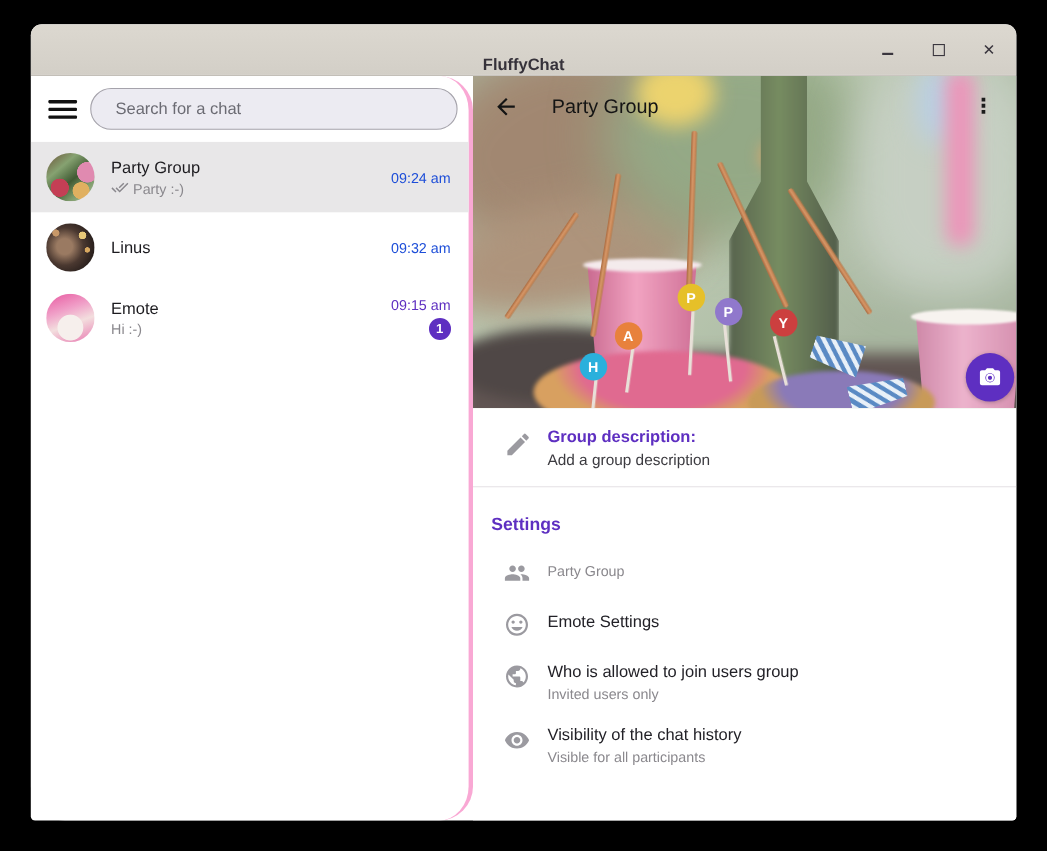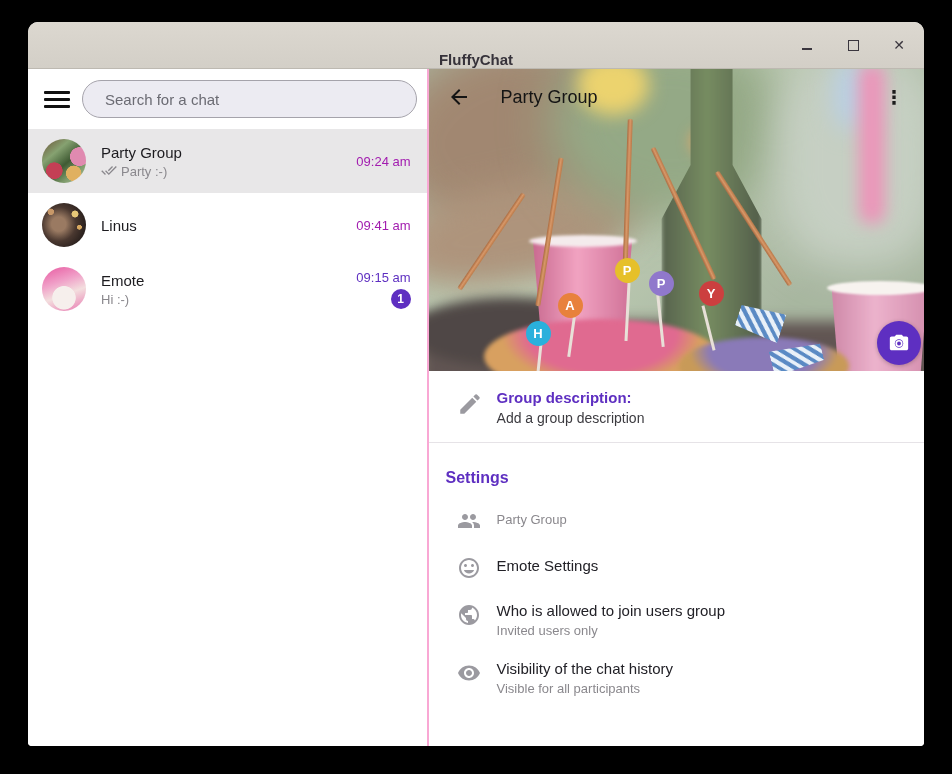--- a/index.html
+++ b/index.html
@@ -11,21 +11,21 @@
   .titlebar{position:relative;height:46px;background:linear-gradient(#dcd8d0,#d3cfc7);
             border-bottom:1px solid #bdb9b1;display:flex;align-items:flex-end;justify-content:center;}
   .titlebar .title{font-size:15px;font-weight:bold;color:#36323a;}
   .win-controls{position:absolute;right:14px;top:0;height:100%;display:flex;align-items:center;gap:24px;}
   .wc{width:22px;height:22px;display:flex;align-items:center;justify-content:center;cursor:default;}
   .wc .bar{width:10px;height:2px;background:#3a363e;margin-top:8px;}
   .wc .box{width:9px;height:9px;border:1.5px solid #3a363e;}
   .wc .x{font-size:14px;font-weight:bold;color:#3a363e;line-height:1;}
   
   .app-body{display:flex;height:677px;}
-  .left-panel{width:399px;border-right:2px solid #f9a8d4;background:#fff;display:flex;flex-direction:column;}
+  .left-panel{width:399px;border-right:4px solid #f9a8d4;background:#fff;display:flex;flex-direction:column;border-radius:31px;}
   .right-panel{width:496px;background:#fff;position:relative;overflow:hidden;}
   
   .left-toolbar{height:60px;display:flex;align-items:center;padding:0 10px 0 16px;box-sizing:border-box;gap:12px;}
   .hamburger{width:26px;height:26px;display:flex;flex-direction:column;justify-content:center;gap:4px;cursor:pointer;}
   .hamburger div{height:3px;background:#111;border-radius:1px;}
   .search-pill{flex:1;height:38px;border-radius:19px;background:#ecebf2;border:1px solid #a5a3ab;
                display:flex;align-items:center;box-sizing:border-box;}
   .search-pill input{border:none;outline:none;background:transparent;width:100%;padding:0 22px;
                      font-size:15px;color:#444;font-family:inherit;}
   .search-pill input::placeholder{color:#6b6b73;opacity:1;}
@@ -43,21 +43,21 @@
       radial-gradient(circle at 85% 55%,#d8a860 0 5%,transparent 6%),
       radial-gradient(circle at 20% 20%,#c89868 0 6%,transparent 7%),
       radial-gradient(circle at 38% 48%,#9a7a62 0 20%,#4a3830 48%,#241c1a 80%);}
   .avatar.alessa{background:
       radial-gradient(circle at 50% 70%,#f6efec 0 30%,transparent 32%),
       linear-gradient(160deg,#e858a0 0%,#f0a0c8 35%,#f3dede 60%,#e878b0 100%);}
   .chat-main{flex:1;min-width:0;display:flex;flex-direction:column;gap:3px;}
   .chat-name{font-size:15px;color:#1c1b1f;}
   .chat-preview{font-size:13px;color:#8a888d;display:flex;align-items:center;gap:4px;}
   .chat-side{display:flex;flex-direction:column;align-items:flex-end;gap:4px;}
-  .chat-time{font-size:13px;color:#a21caf;}
+  .chat-time{font-size:13px;color:#1d4ed8;}
   .chat-time.accent{color:var(--accent);}
   .badge{min-width:20px;height:20px;border-radius:10px;background:var(--accent);color:#fff;
          font-size:12px;font-weight:bold;display:flex;align-items:center;justify-content:center;padding:0 4px;box-sizing:border-box;}
   .dcheck svg{display:block;}
   
   .photo{position:relative;height:302px;overflow:hidden;background:linear-gradient(135deg,#98a88c,#aebfa2 40%,#93a589 75%);}
   .blob{position:absolute;}
   .wash{position:absolute;inset:0;background:rgba(255,255,255,0.20);}
   .appbar{position:absolute;top:0;left:0;right:0;height:56px;display:flex;align-items:center;padding:0 16px;box-sizing:border-box;z-index:5;}
   .back-btn{width:28px;height:28px;display:flex;align-items:center;justify-content:center;cursor:pointer;}
@@ -137,21 +137,21 @@
             <span class="chat-time">09:24 am</span>
           </div>
         </div>
 
         <div class="chat-row">
           <div class="avatar linus"></div>
           <div class="chat-main">
             <div class="chat-name">Linus</div>
           </div>
           <div class="chat-side">
-            <span class="chat-time">09:41 am</span>
+            <span class="chat-time">09:32 am</span>
           </div>
         </div>
 
         <div class="chat-row">
           <div class="avatar alessa"></div>
           <div class="chat-main">
             <div class="chat-name">Emote</div>
             <div class="chat-preview">
               <span>Hi :-)</span>
             </div>

